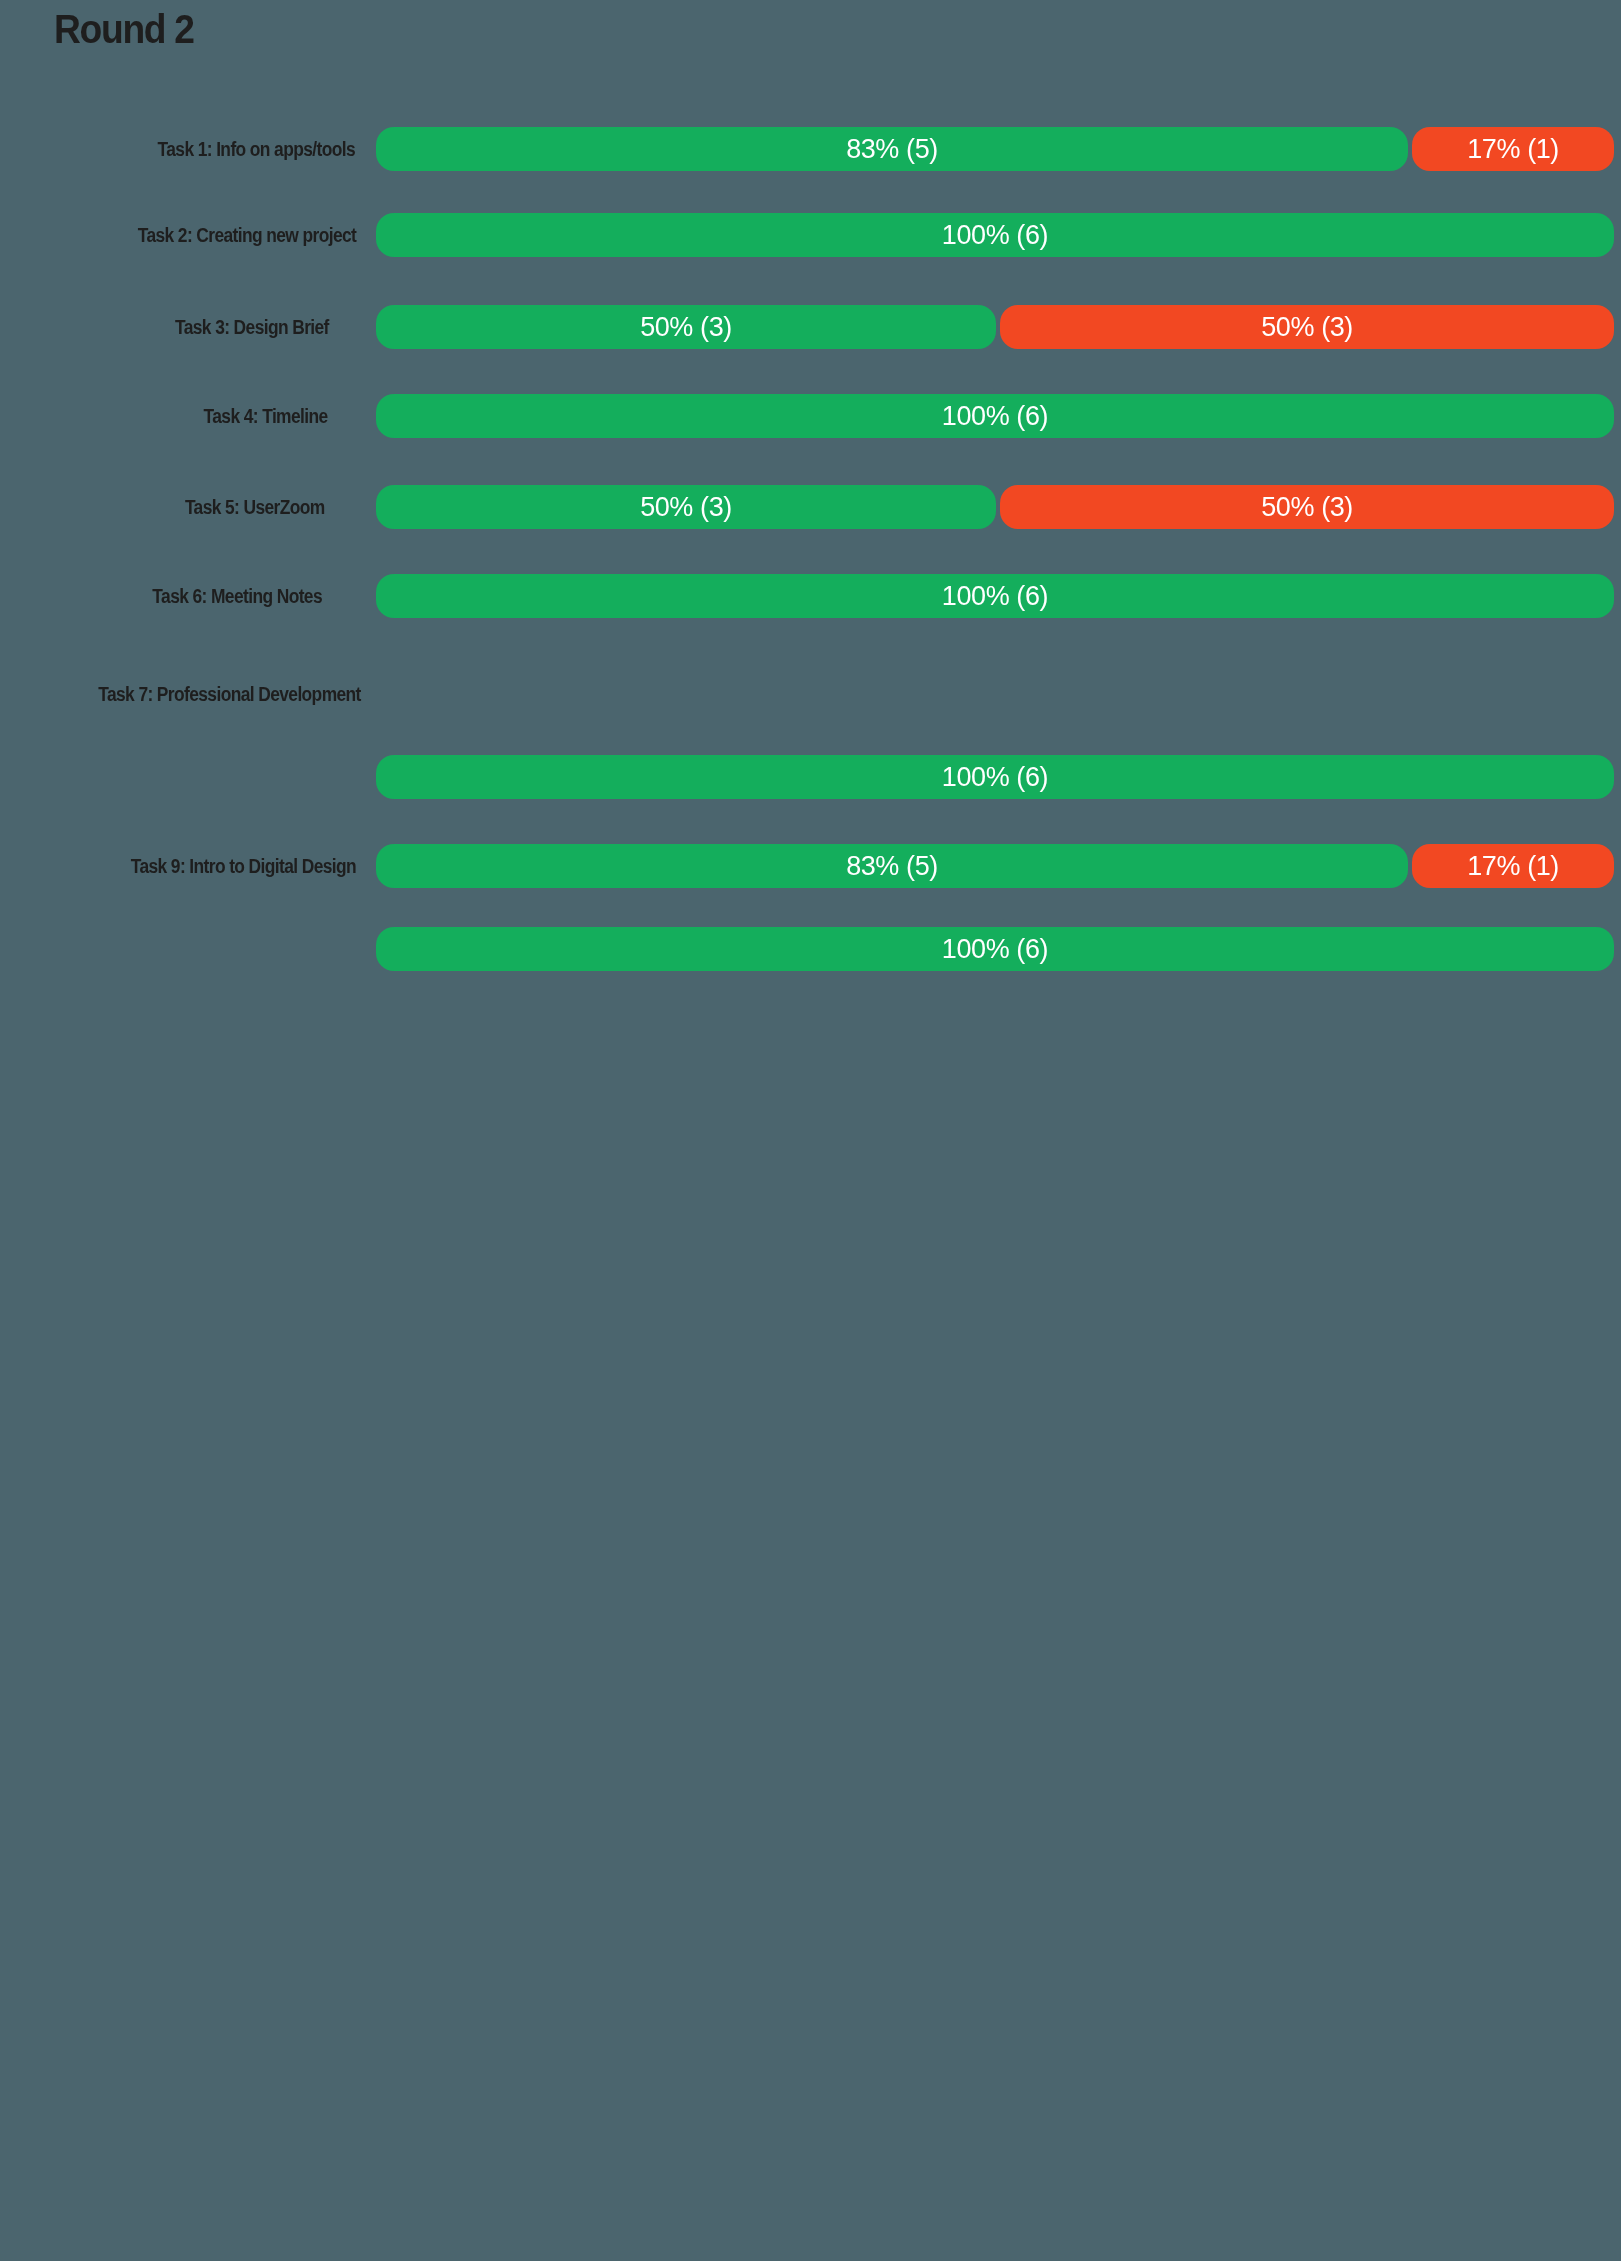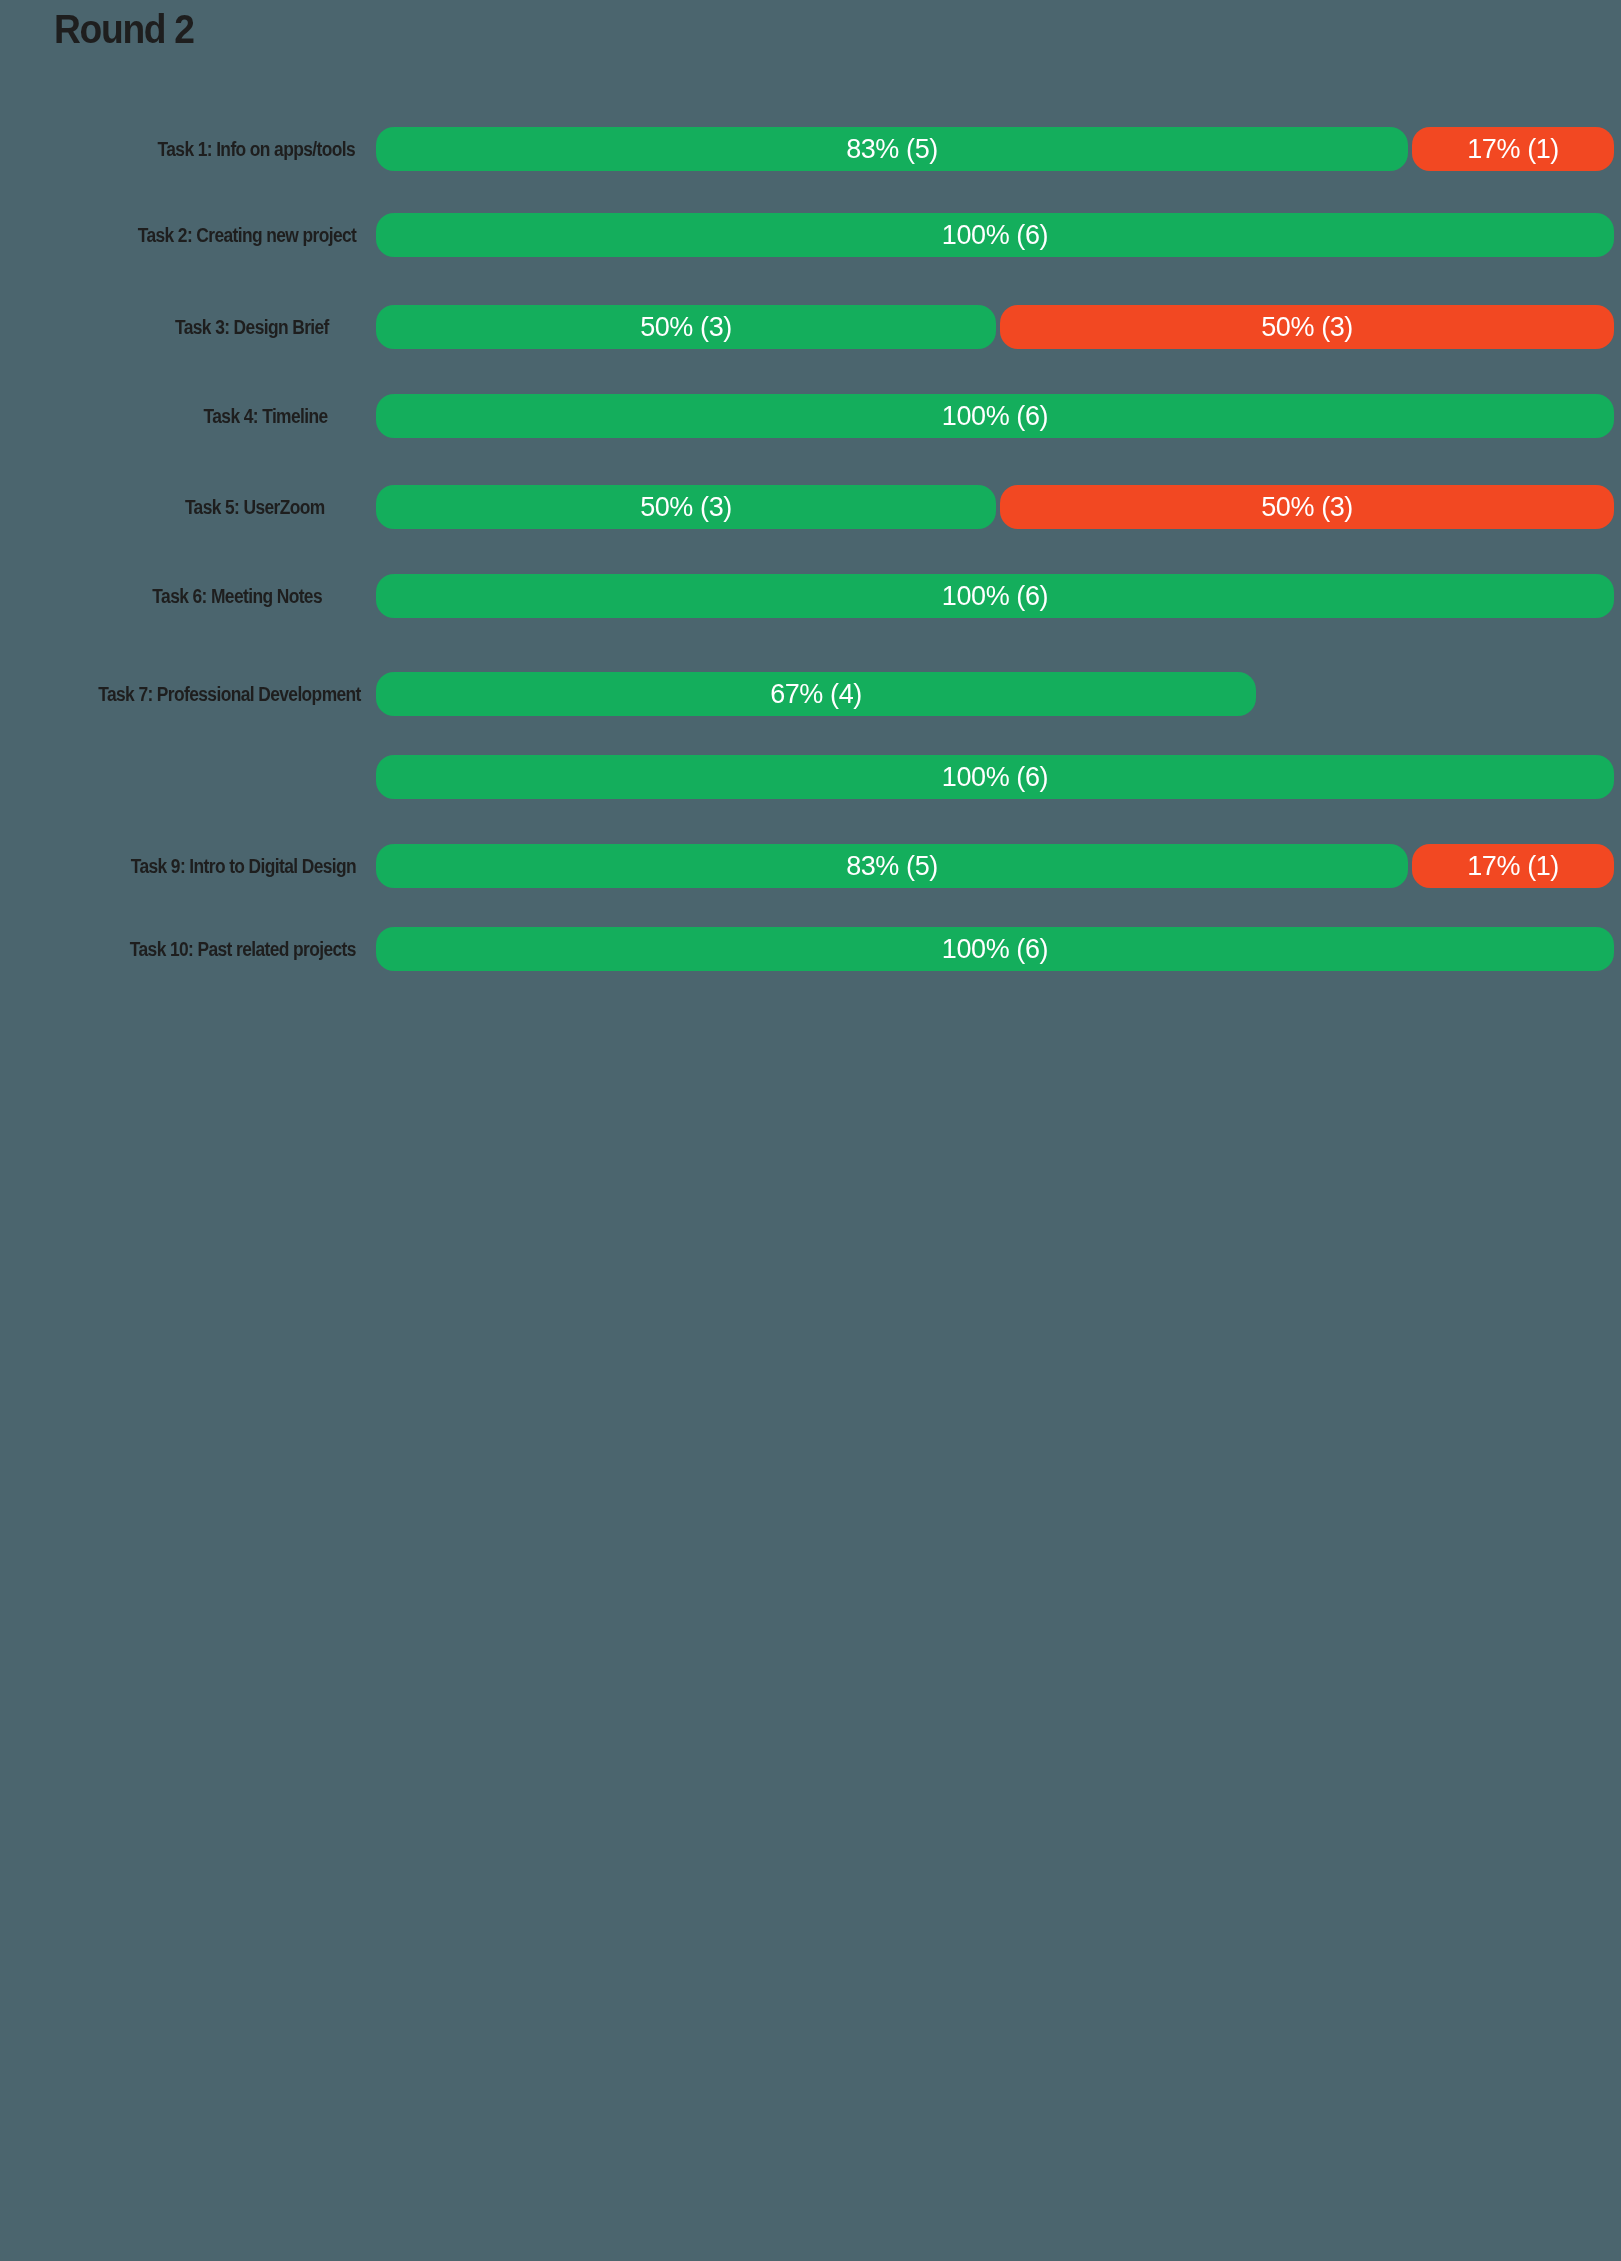--- a/index.html
+++ b/index.html
@@ -172,23 +172,20 @@
     <div class="bar">
           <div class="seg success" style="flex: 0 0 1238px;">
             <span>100% (6)</span>
           </div>
         </div>
   </div>
 
   <div class="row">
     <div class="label"><span class="label-inner">Task 7: Professional Development</span></div>
     <div class="bar">
-          <div class="seg success" style="flex: 0 0 880px;">
-            <span>67% (4)</span>
-          </div>
         </div>
   </div>
 
   <div class="row">
     <div class="bar">
           <div class="seg success" style="flex: 0 0 1238px;">
             <span>100% (6)</span>
           </div>
         </div>
   </div>
@@ -199,21 +196,20 @@
           <div class="seg success" style="flex: 0 0 1032px;">
             <span>83% (5)</span>
           </div>
           <div class="seg fail">
             <span>17% (1)</span>
           </div>
         </div>
   </div>
 
   <div class="row">
-    <div class="label"><span class="label-inner">Task 10: Past related projects</span></div>
     <div class="bar">
           <div class="seg success" style="flex: 0 0 1238px;">
             <span>100% (6)</span>
           </div>
         </div>
   </div>
 </div>
 </div>
 
 

